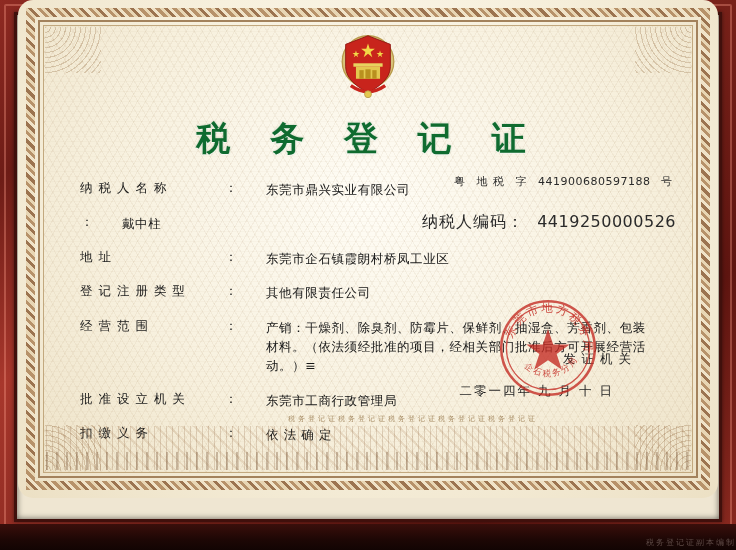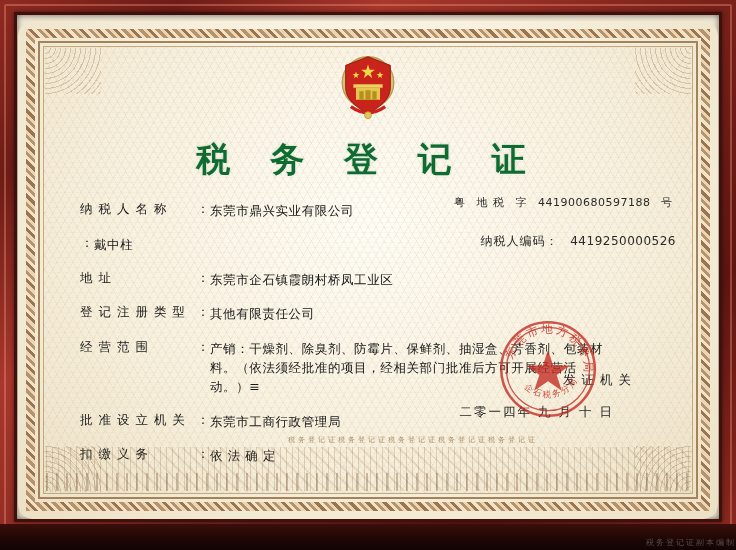--- a/index.html
+++ b/index.html
@@ -52,21 +52,21 @@
     text-align: right;
     color: #5e4a46;
     font-size: 8px;
     letter-spacing: 2px;
     font-family: "DejaVu Sans", sans-serif;
   }
 
   
   .paper {
     position: absolute;
-    left: 18px; top: 21px;
+    left: 18px; top: 0;
     width: 700px; height: 498px;
     background:
       radial-gradient(ellipse at 50% 40%, #fffdf6 0%, #f7f0dd 55%, #ece0c4 100%);
     box-sizing: border-box;
     overflow: hidden;
     border-radius: 15px;
   }
   
   .border-a {
     position: absolute;
@@ -163,40 +163,41 @@
     color: #2a2a2a;
     letter-spacing: 1px;
     white-space: nowrap;
   }
   .numline .seg { margin: 0 3px; }
   .numline .code { letter-spacing: 0.5px; }
 
   .taxpayer-no {
     position: absolute;
     right: 42px; top: 212px;
-    font-size: 12px;
+    font-size: 16px;
     color: #2a2a2a;
     white-space: nowrap;
     margin-left: 12px;
   }
   .taxpayer-no .tn-label { letter-spacing: 1px; }
   .taxpayer-no .tn-val { margin-left: 8px; letter-spacing: 0.5px; }
 
   
   .fields {
     position: absolute;
     left: 62px; top: 180px;
     width: 575px;
   }
   .row {
     display: flex;
     align-items: flex-start;
     margin-bottom: 15px;
     font-size: 12.5px;
     color: #1f1f1f;
+    gap: 28px;
   }
   .row .label {
     width: 116px;
     flex: 0 0 116px;
     color: #1b1b1b;
     font-size: 12.5px;
     letter-spacing: 1px;
     white-space: nowrap;
   }
   .row .colon {

